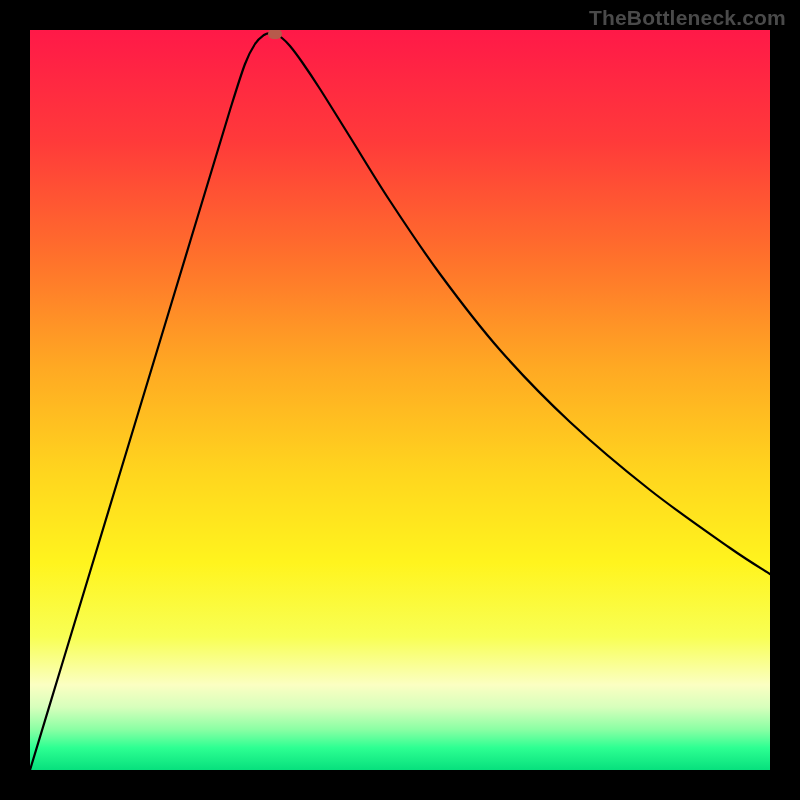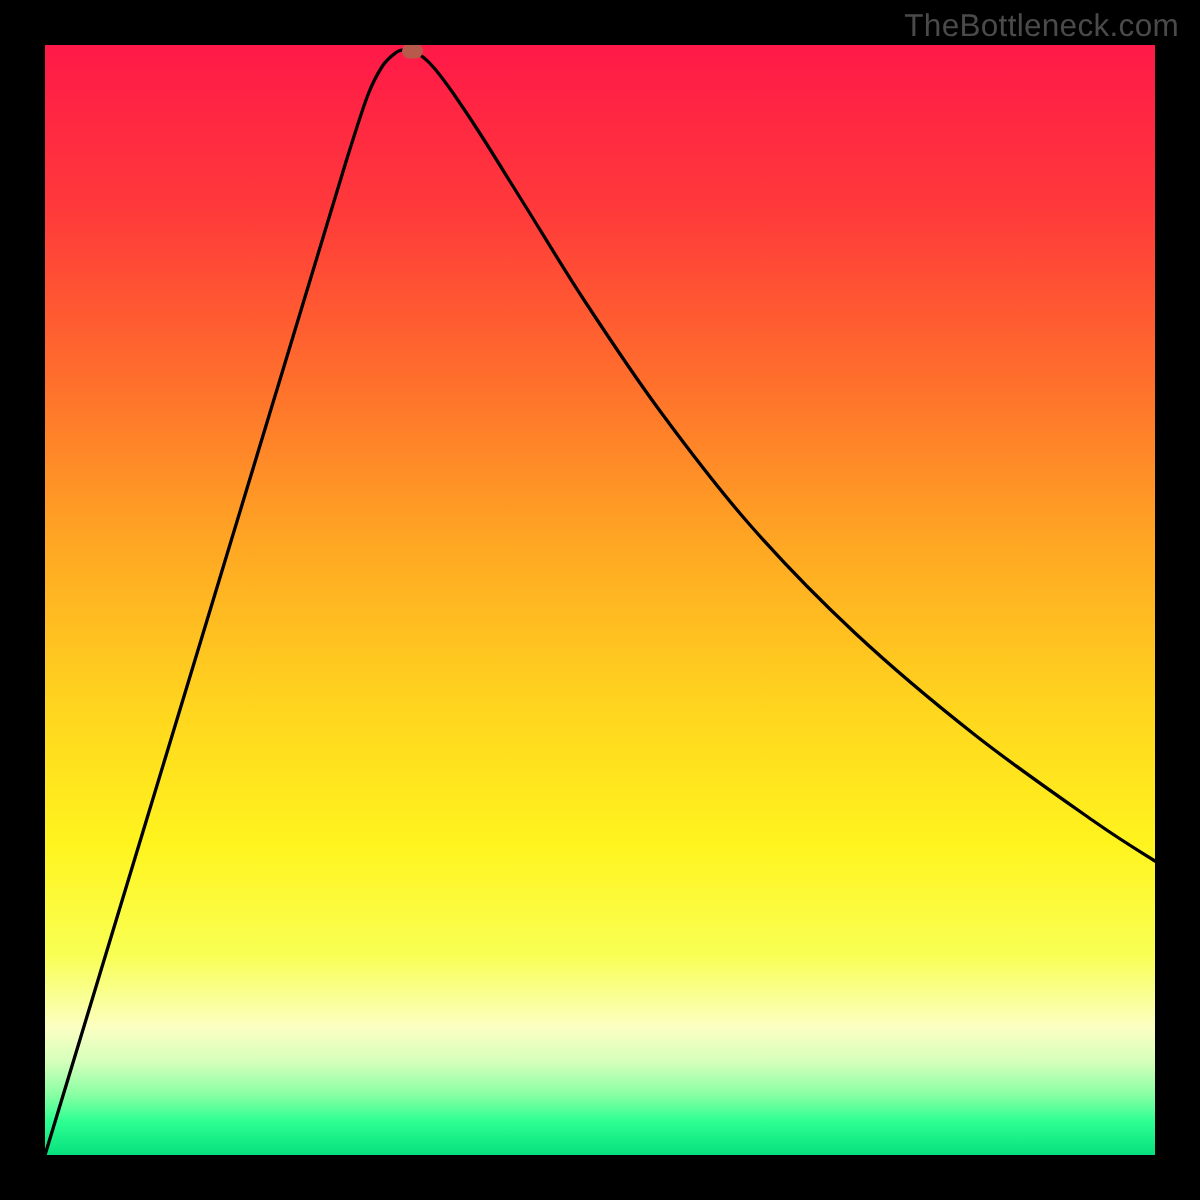--- a/index.html
+++ b/index.html
@@ -25,21 +25,21 @@
     top: 0;
     width: 100%;
     height: 100%;
   }
   .watermark {
     position: absolute;
     top: 6px;
     right: 14px;
     color: #4a4a4a;
     font-size: 21px;
-    font-weight: 400;
+    font-weight: 700;
     letter-spacing: 0.2px;
   }
   svg.curve {
     position: absolute;
     left: 0;
     top: 0;
     width: 100%;
     height: 100%;
     overflow: visible;
   }

